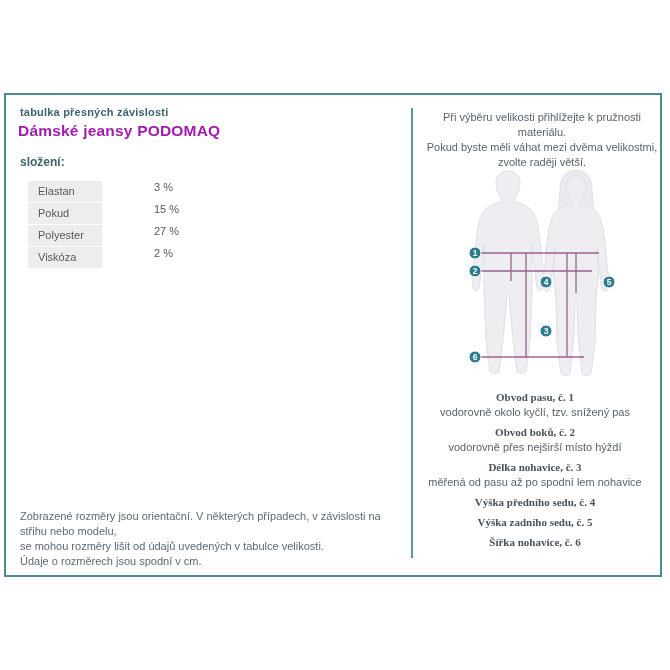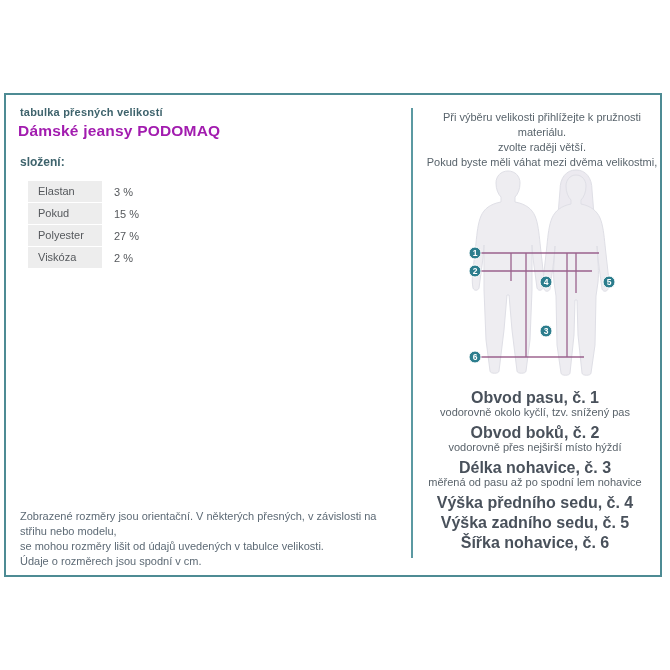--- a/index.html
+++ b/index.html
@@ -23,21 +23,21 @@
   }
   .title{
     position:absolute;left:12px;top:27px;
     font-size:15.5px;font-weight:bold;color:#a21caf;letter-spacing:.2px;
   }
   .comp-label{
     position:absolute;left:14px;top:60px;
     font-size:12px;font-weight:bold;color:#3e636c;
   }
   .comp-table{position:absolute;left:22px;top:86px;width:180px;}
-  .comp-row{display:flex;align-items:center;margin-bottom:1px;height:21px;}
+  .comp-row{display:flex;align-items:flex-start;margin-bottom:1px;height:21px;gap:40px;}
   .comp-cell-label{
     width:74px;height:21px;line-height:21px;box-sizing:border-box;
     background:#ededed;padding-left:10px;
     font-size:11px;color:#55585c;
   }
   .comp-cell-value{
     padding-left:12px;font-size:11px;color:#55585c;
   }
   .note{
     position:absolute;left:14px;top:414px;width:385px;
@@ -48,31 +48,31 @@
     position:absolute;left:405px;top:15px;width:248px;
     text-align:center;font-size:11px;line-height:15px;color:#59646c;padding-left:7px;
   }
   .diagram{
     position:absolute;left:434px;top:68px;width:220px;height:215px;
   }
   .measurements{
     position:absolute;left:405px;top:295px;width:248px;text-align:center;
   }
   .m-item{margin-bottom:5px;}
-  .m-title{font-size:16px;font-weight:bold;color:#49515b;line-height:15px;}
+  .m-title{font-size:11px;font-weight:bold;color:#49515b;line-height:15px;font-family:Liberation Serif, serif;}
   .m-desc{font-size:11px;color:#5a636b;line-height:15px;}
 </style>
 </head>
 <body>
 
 <div class="box">
 
   <div class="divider"></div>
 
-  <div class="eyebrow">tabulka přesných velikostí</div>
+  <div class="eyebrow">tabulka přesných závislosti</div>
   <div class="title">Dámské jeansy PODOMAQ</div>
   <div class="comp-label">složení:</div>
 
   <div class="comp-table">
     <div class="comp-row">
       <div class="comp-cell-label">Elastan</div>
       <div class="comp-cell-value">3 %</div>
     </div>
     <div class="comp-row">
       <div class="comp-cell-label">Pokud</div>
@@ -82,29 +82,29 @@
       <div class="comp-cell-label">Polyester</div>
       <div class="comp-cell-value">27 %</div>
     </div>
     <div class="comp-row">
       <div class="comp-cell-label">Viskóza</div>
       <div class="comp-cell-value">2 %</div>
     </div>
   </div>
 
   <div class="note">
-    <div>Zobrazené rozměry jsou orientační. V některých přesných, v závislosti na střihu nebo modelu,</div>
+    <div>Zobrazené rozměry jsou orientační. V některých případech, v závislosti na střihu nebo modelu,</div>
     <div>se mohou rozměry lišit od údajů uvedených v tabulce velikosti.</div>
     <div>Údaje o rozměrech jsou spodní v cm.</div>
   </div>
 
   <div class="intro">
     <div>Při výběru velikosti přihlížejte k pružnosti materiálu.</div>
+    <div>Pokud byste měli váhat mezi dvěma velikostmi,</div>
     <div>zvolte raději větší.</div>
-    <div>Pokud byste měli váhat mezi dvěma velikostmi,</div>
   </div>
 
   <svg class="diagram" viewBox="440 163 220 215" width="220" height="215" xmlns="http://www.w3.org/2000/svg">
 
     <g>
       <path fill="#eeedf1" stroke="#dfdfe6" stroke-width="1" d="
         M508,171
         C501,171 496,176 496,183
         C496,189 498,194 501,197
         L501,202

